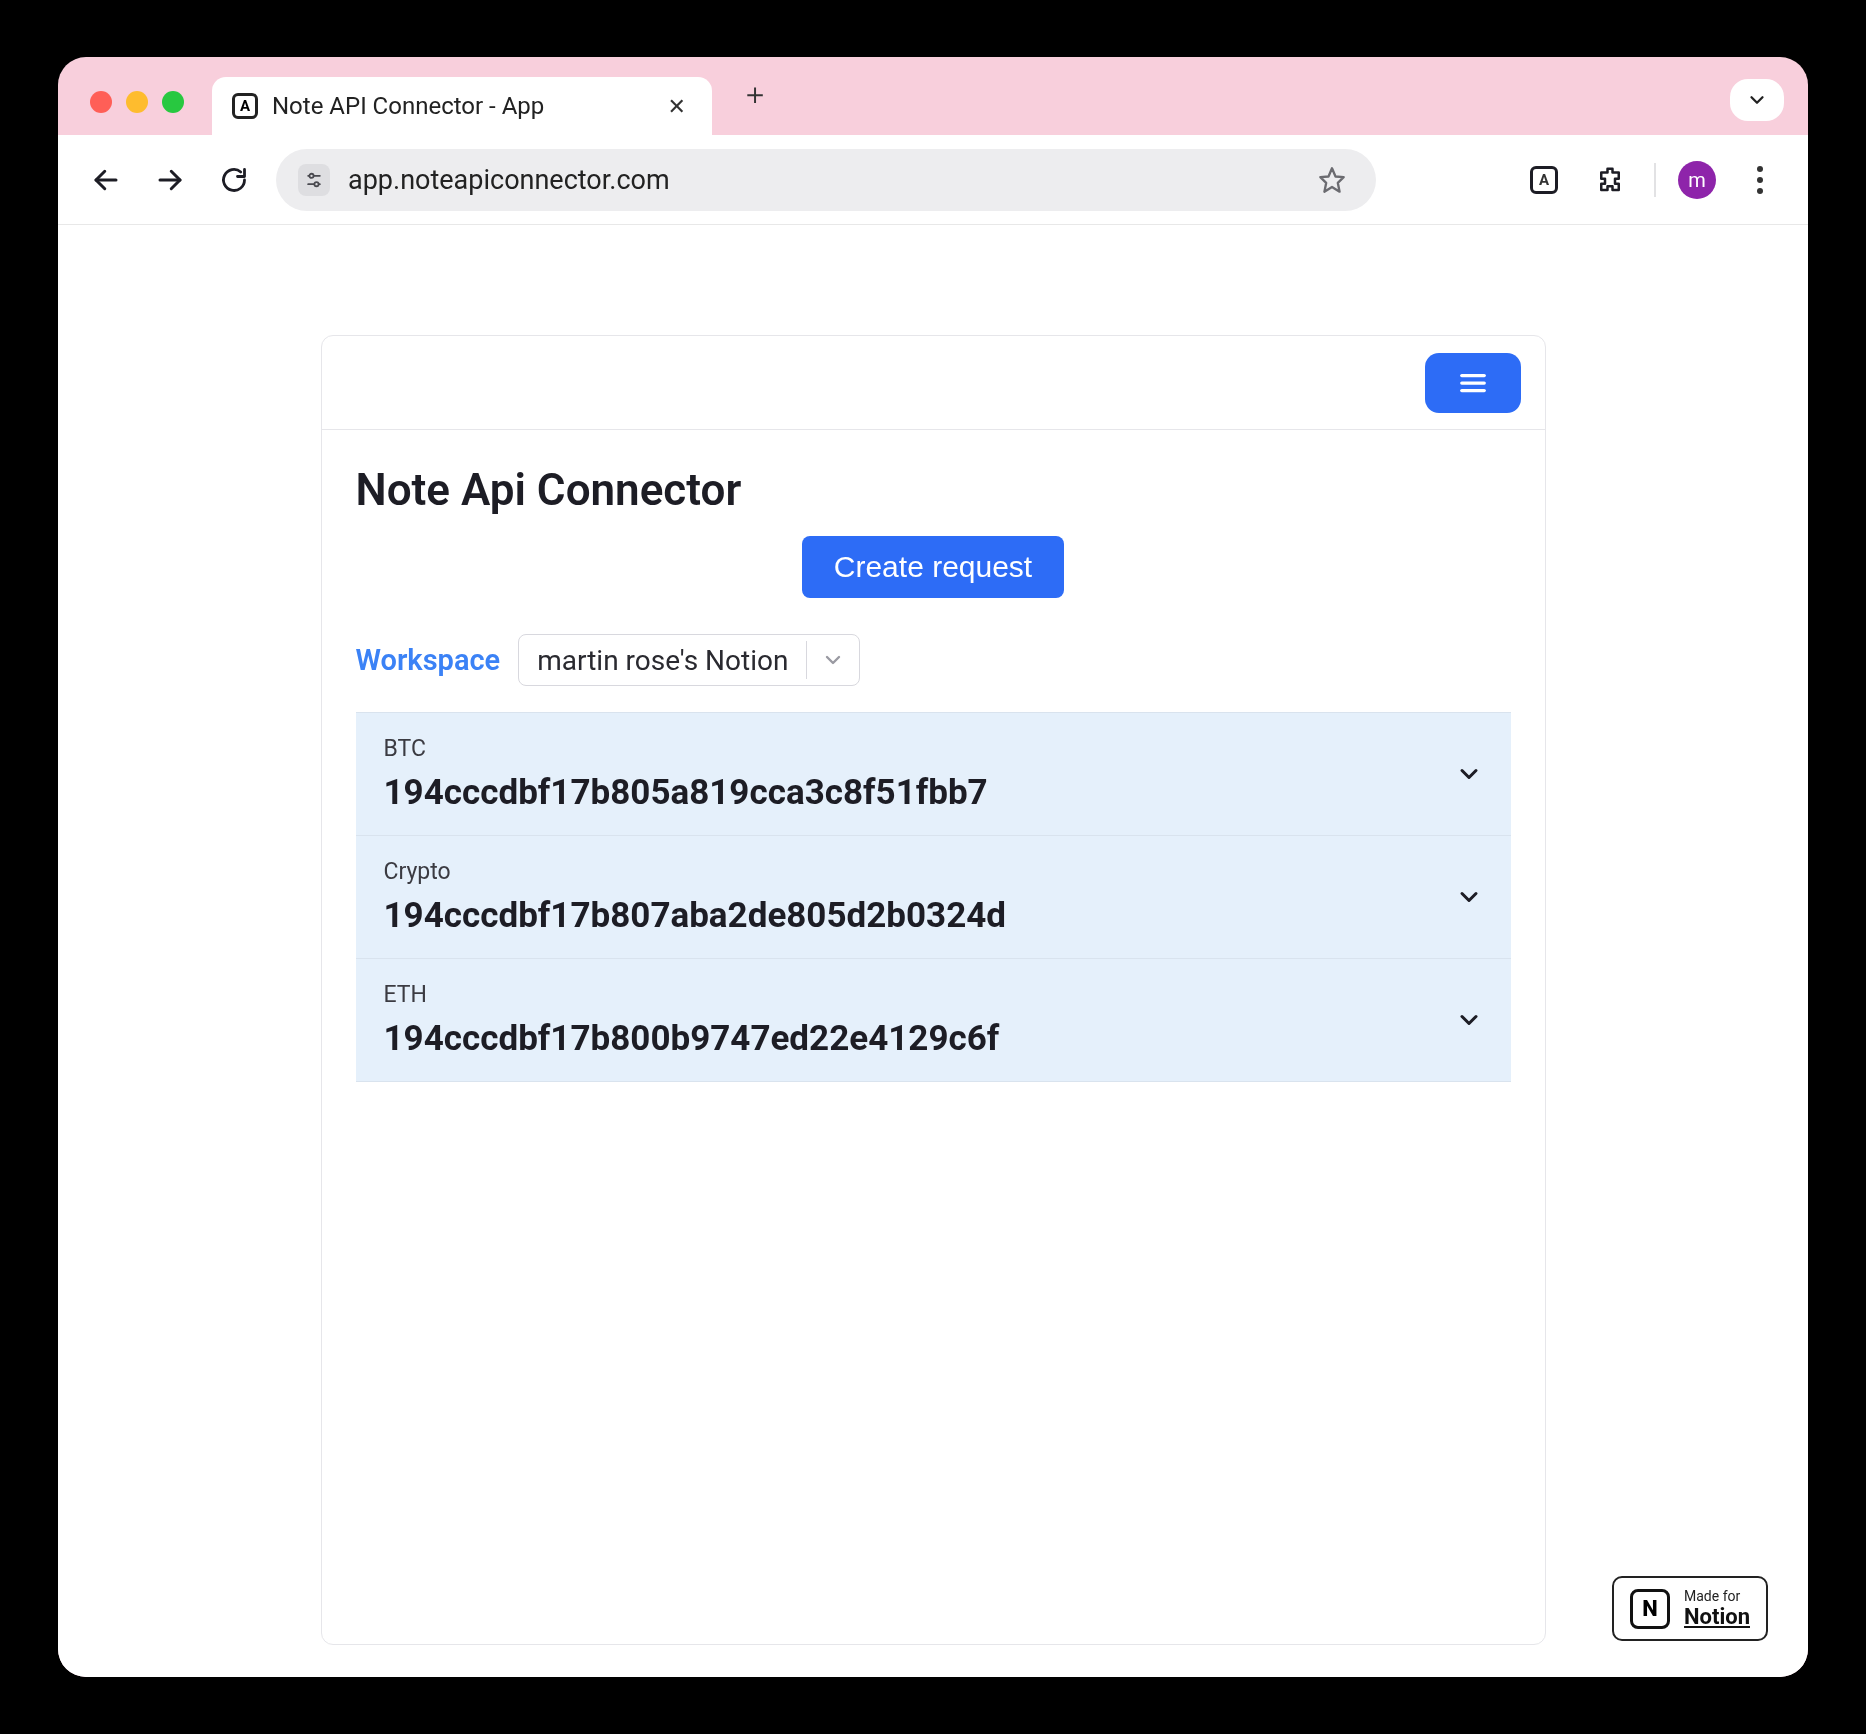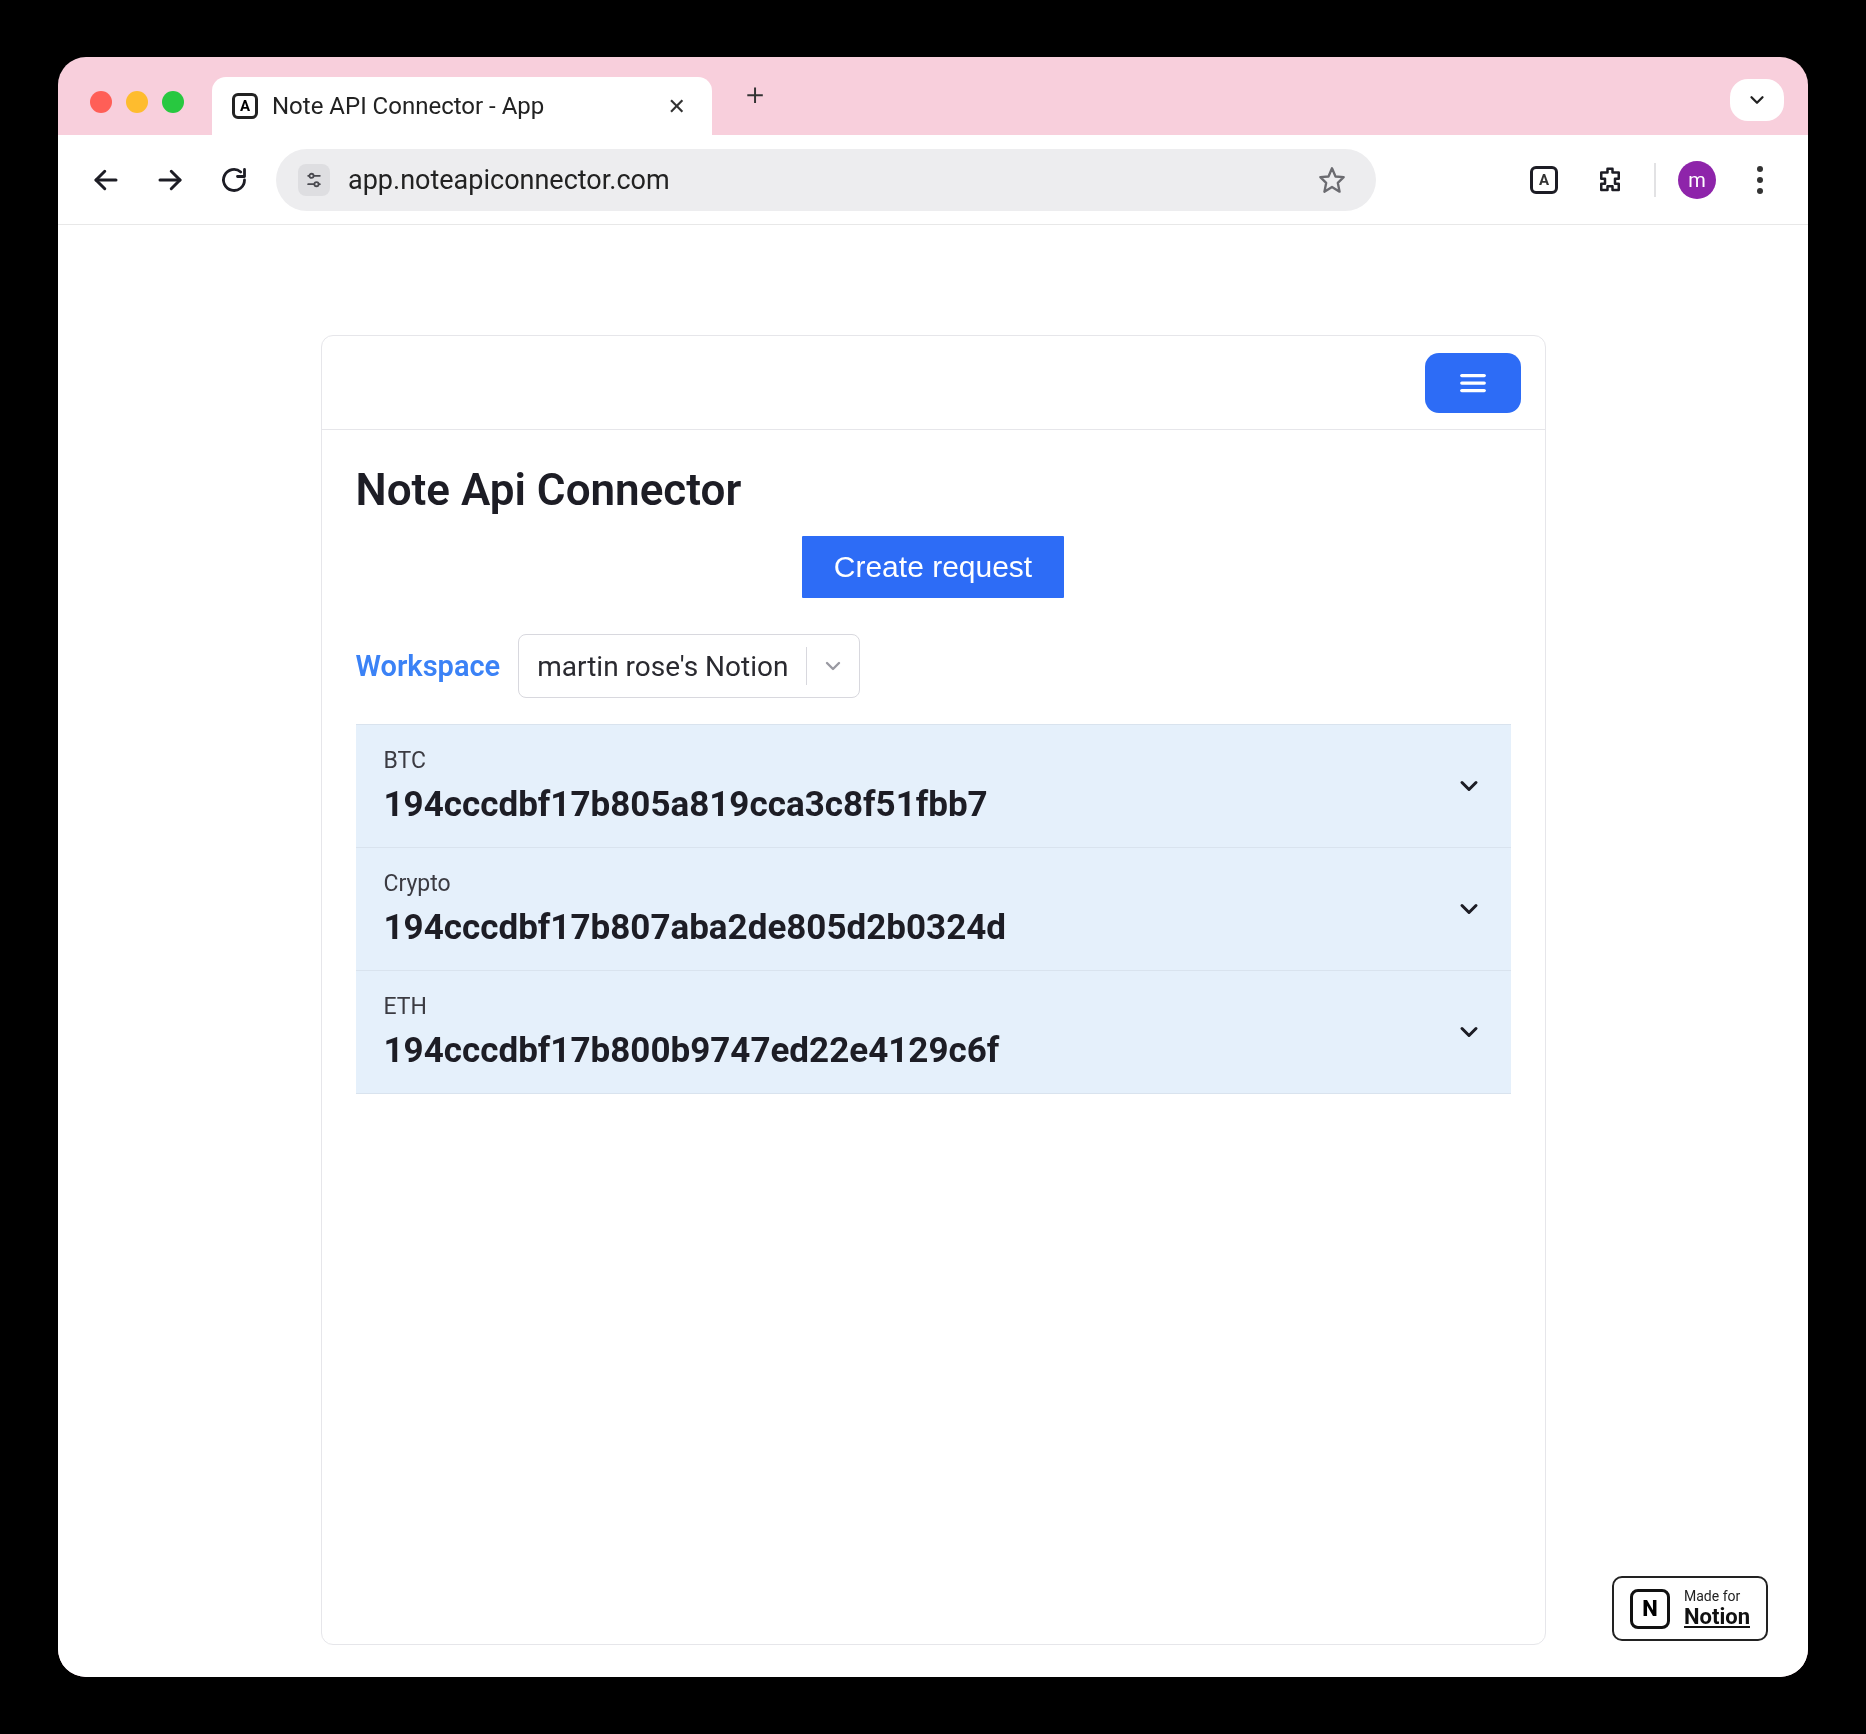--- a/index.html
+++ b/index.html
@@ -56,24 +56,24 @@
   .viewport{flex:1;background:#fff;position:relative;padding-top:110px;}
   .app-card{
     width:1225px;margin:0 auto;border:1px solid #e6e6ea;border-radius:12px;background:#fff;
     overflow:hidden;min-height:1310px;
   }
   .card-top{height:94px;border-bottom:1px solid #e6e6ea;display:flex;align-items:center;justify-content:flex-end;padding:0 24px;}
   .hamburger{width:96px;height:60px;background:#2d6cf6;border-radius:14px;display:flex;align-items:center;justify-content:center;}
   .hamburger svg{stroke:#fff;}
   .card-body{padding:28px 34px 34px;}
   .app-title{text-align:left;font-size:44px;font-weight:600;color:#1d1d25;margin:6px 0 20px;}
-  .create-btn{display:block;margin:0 auto 36px;background:#2d6cf6;color:#fff;border:none;border-radius:1px;font-size:30px;padding:14px 32px;}
+  .create-btn{display:block;margin:0 auto 36px;background:#2d6cf6;color:#fff;border:none;border-radius:8px;font-size:30px;padding:14px 32px;}
   .ws-row{display:flex;align-items:center;gap:18px;margin-bottom:26px;}
   .ws-label{font-size:29px;font-weight:600;color:#3b82f6;}
-  .ws-select{display:flex;align-items:center;border:1px solid #d8d8de;border-radius:8px;height:64px;}
+  .ws-select{display:flex;align-items:center;border:1px solid #d8d8de;border-radius:8px;height:52px;}
   .ws-select .val{padding:0 18px;font-size:28px;color:#2a2a30;}
   .ws-select .div{width:1px;height:38px;background:#d8d8de;}
   .ws-select .chev{padding:0 14px;color:#9a9aa2;}
 
   .acc{border-top:1px solid #d9e3ee;}
   .acc-item{background:#e5f0fb;border-bottom:1px solid #d9e3ee;padding:22px 28px;display:flex;align-items:center;gap:20px;}
   .acc-left{flex:1;}
   .acc-label{font-size:23px;color:#3b3b42;margin-bottom:10px;}
   .acc-id{font-size:35px;font-weight:700;color:#1d1d25;}
   .acc-chev{color:#1d1d25;}

